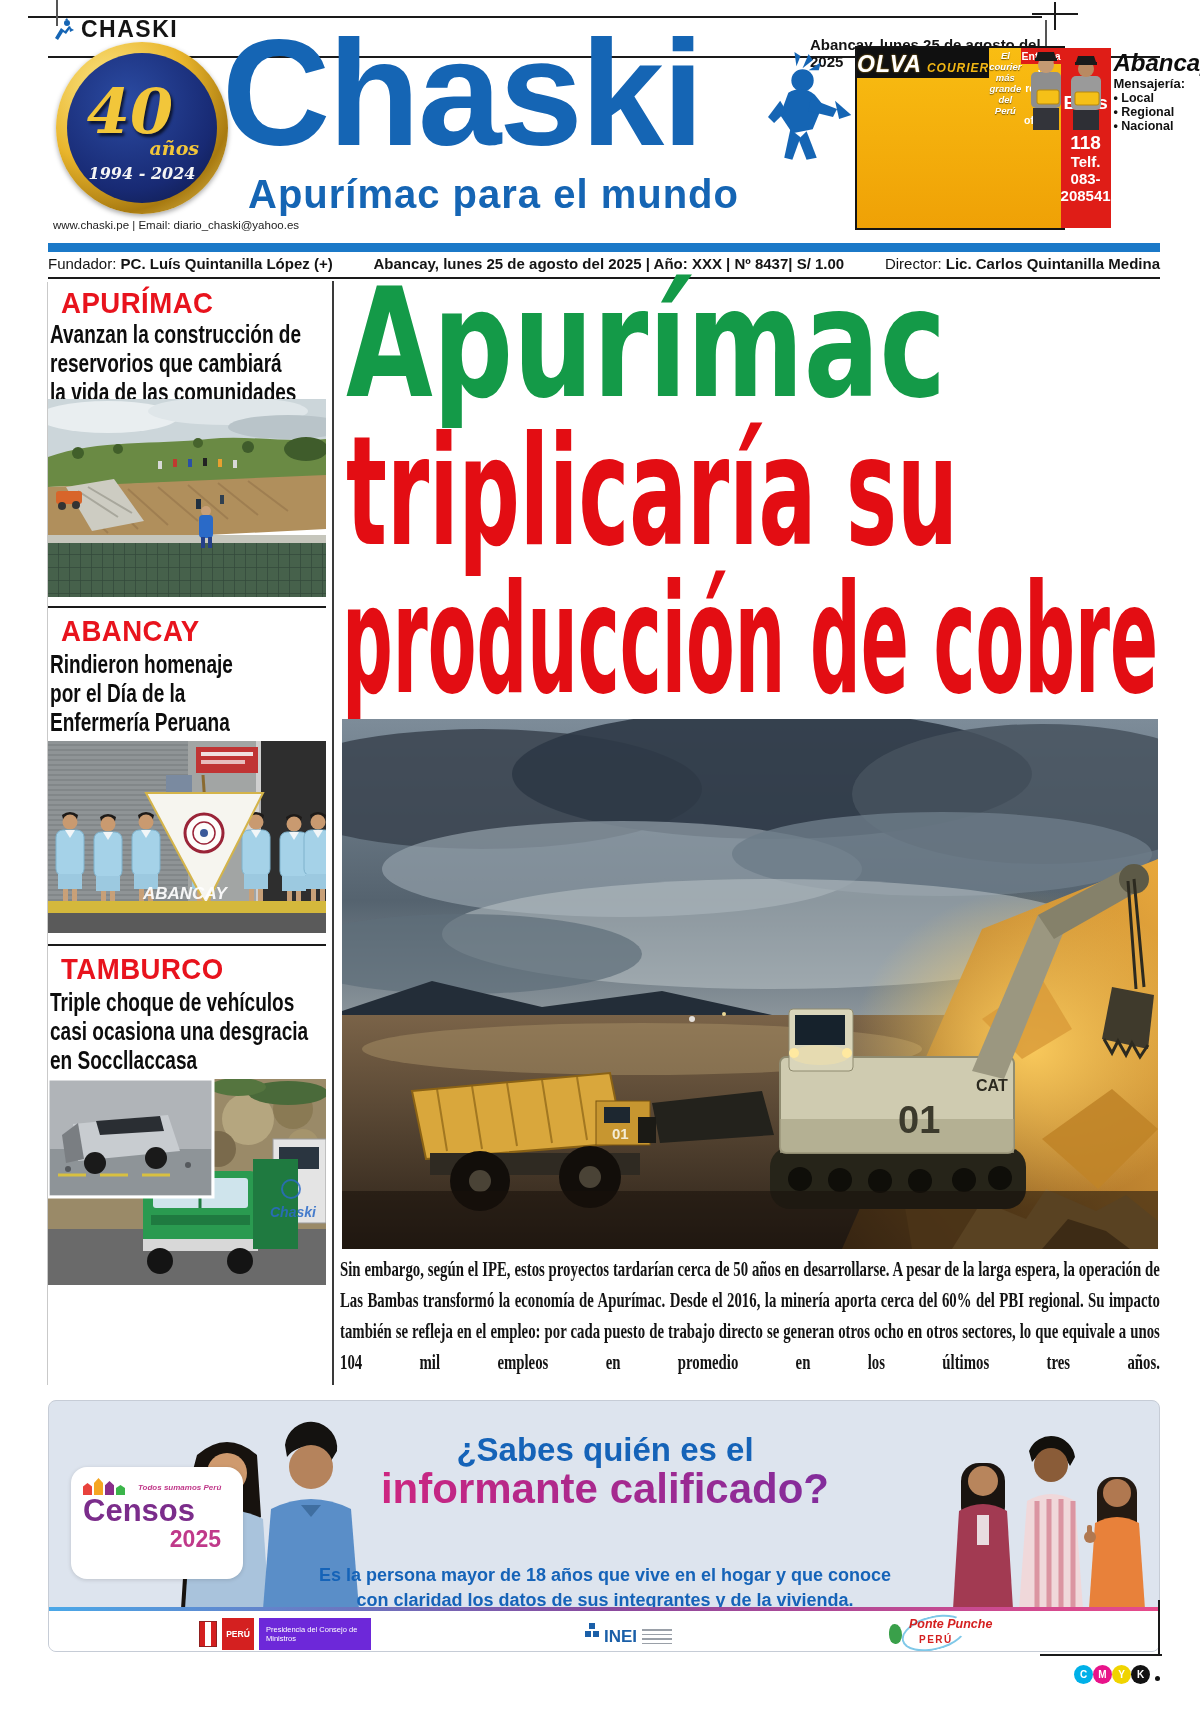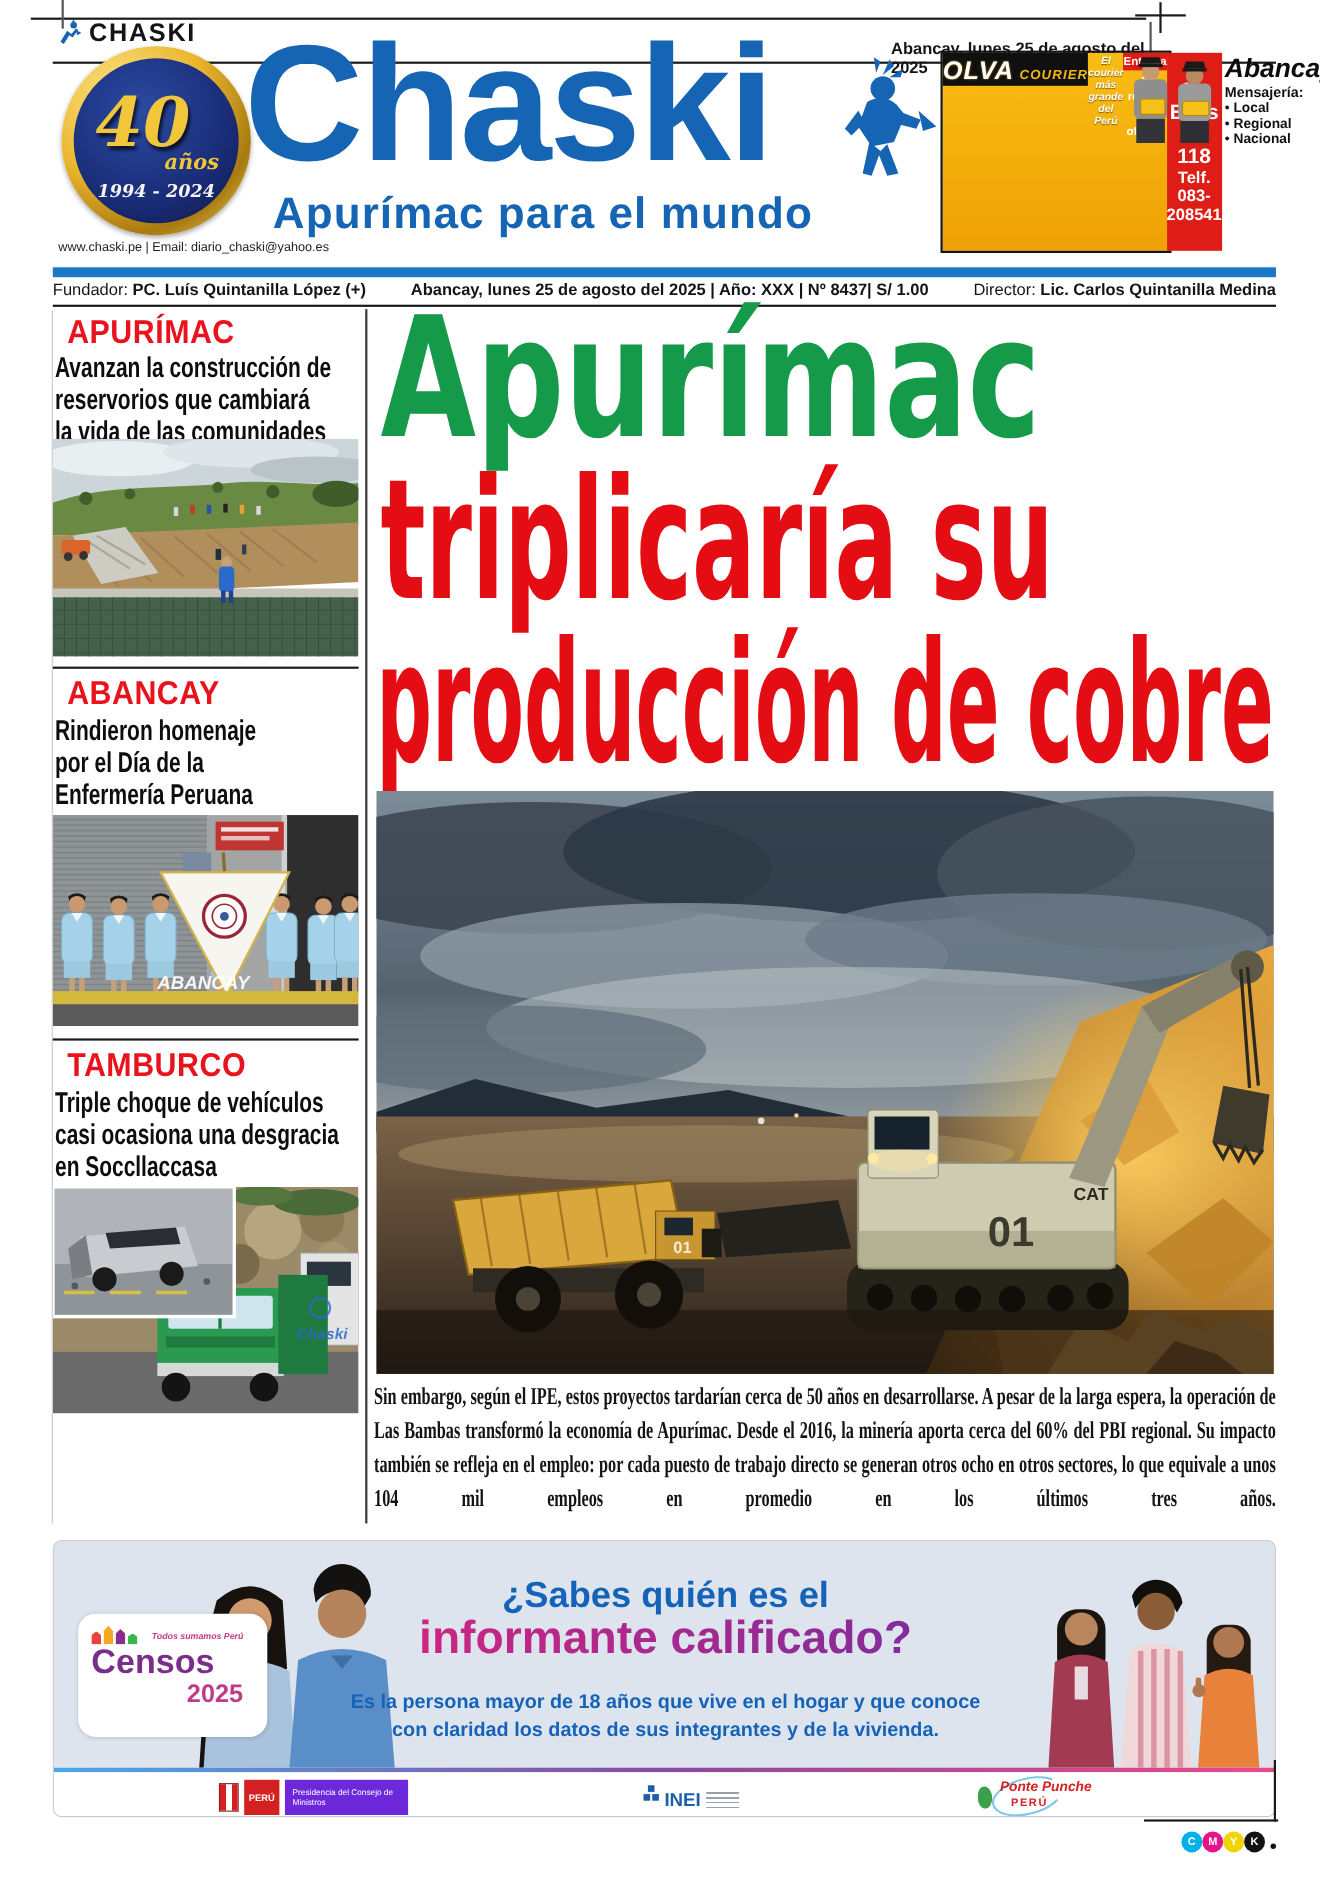--- a/index.html
+++ b/index.html
@@ -77,21 +77,21 @@
   .censos-houses{display:flex;align-items:flex-end;gap:2px;height:18px;}
   .censos-houses i{display:block;width:9px;clip-path:polygon(50% 0,100% 30%,100% 100%,0 100%,0 30%);}
   .censos-tag{font:italic 700 8px "Liberation Sans",sans-serif;color:#c0398a;margin-top:2px;}
   .censos-title{font-size:31px;font-weight:800;color:#7b2d8b;line-height:32px;}
   .censos-year{font-size:23px;font-weight:700;color:#c0398a;text-align:right;padding-right:10px;line-height:24px;}
   .q1{position:absolute;left:291px;top:30px;width:530px;text-align:center;font-size:33px;font-weight:700;color:#1563b8;}
   .q2{position:absolute;left:291px;top:64px;width:530px;text-align:center;font-size:42px;font-weight:800;color:#b5318e;}
   @supports (-webkit-background-clip: text){
     .q2{background:linear-gradient(90deg,#d4257e,#7b2d9e);-webkit-background-clip:text;background-clip:text;color:transparent;}
   }
-  .bodyl{position:absolute;left:256px;width:600px;text-align:center;font-size:18px;font-weight:700;color:#1563b8;}
+  .bodyl{position:absolute;left:256px;width:600px;text-align:center;font-size:18px;font-weight:700;color:#1563b8;margin-top:28px;}
   .strip{position:absolute;left:0;top:206px;width:1112px;height:46px;background:#fff;
         border-top:4px solid;border-image:linear-gradient(90deg,#4aa8e8,#8a4a9e,#e84a8a) 1;
         display:flex;align-items:center;}
   .pcm{position:absolute;left:150px;display:flex;align-items:center;gap:5px;}
   .pcm-emblem{width:16px;height:24px;background:linear-gradient(90deg,#d42020 33%,#fff 33%,#fff 66%,#d42020 66%);border:1px solid #902020;}
   .pcm-red{width:32px;height:32px;background:#d42020;color:#fff;font-size:8.5px;font-weight:700;
         display:flex;align-items:center;justify-content:center;}
   .pcm-gray{width:112px;height:32px;background:#6d28d9;color:#fff;font-size:7.5px;line-height:9px;
         display:flex;align-items:center;padding:0 7px;box-sizing:border-box;}
   .inei{position:absolute;left:536px;display:flex;align-items:flex-end;gap:5px;}

